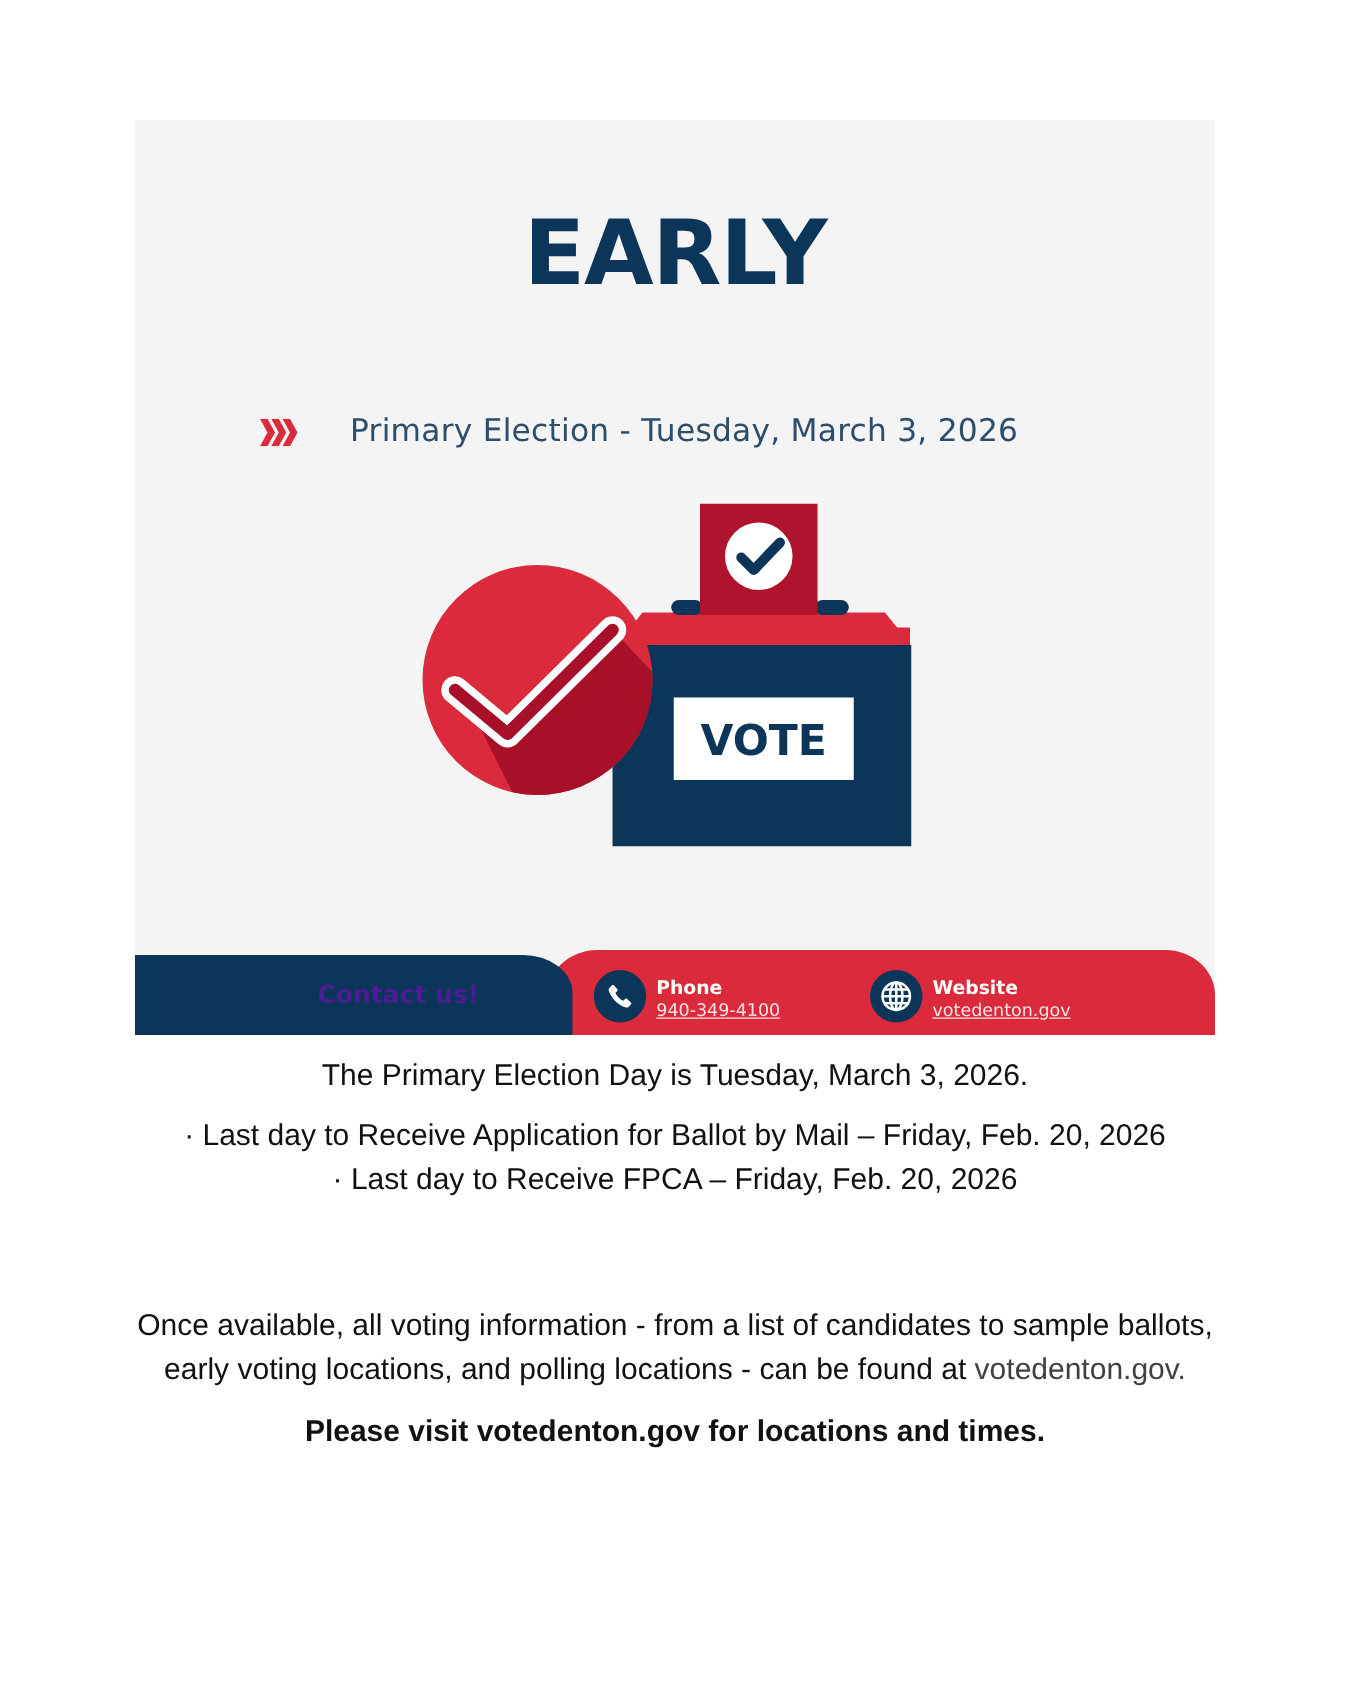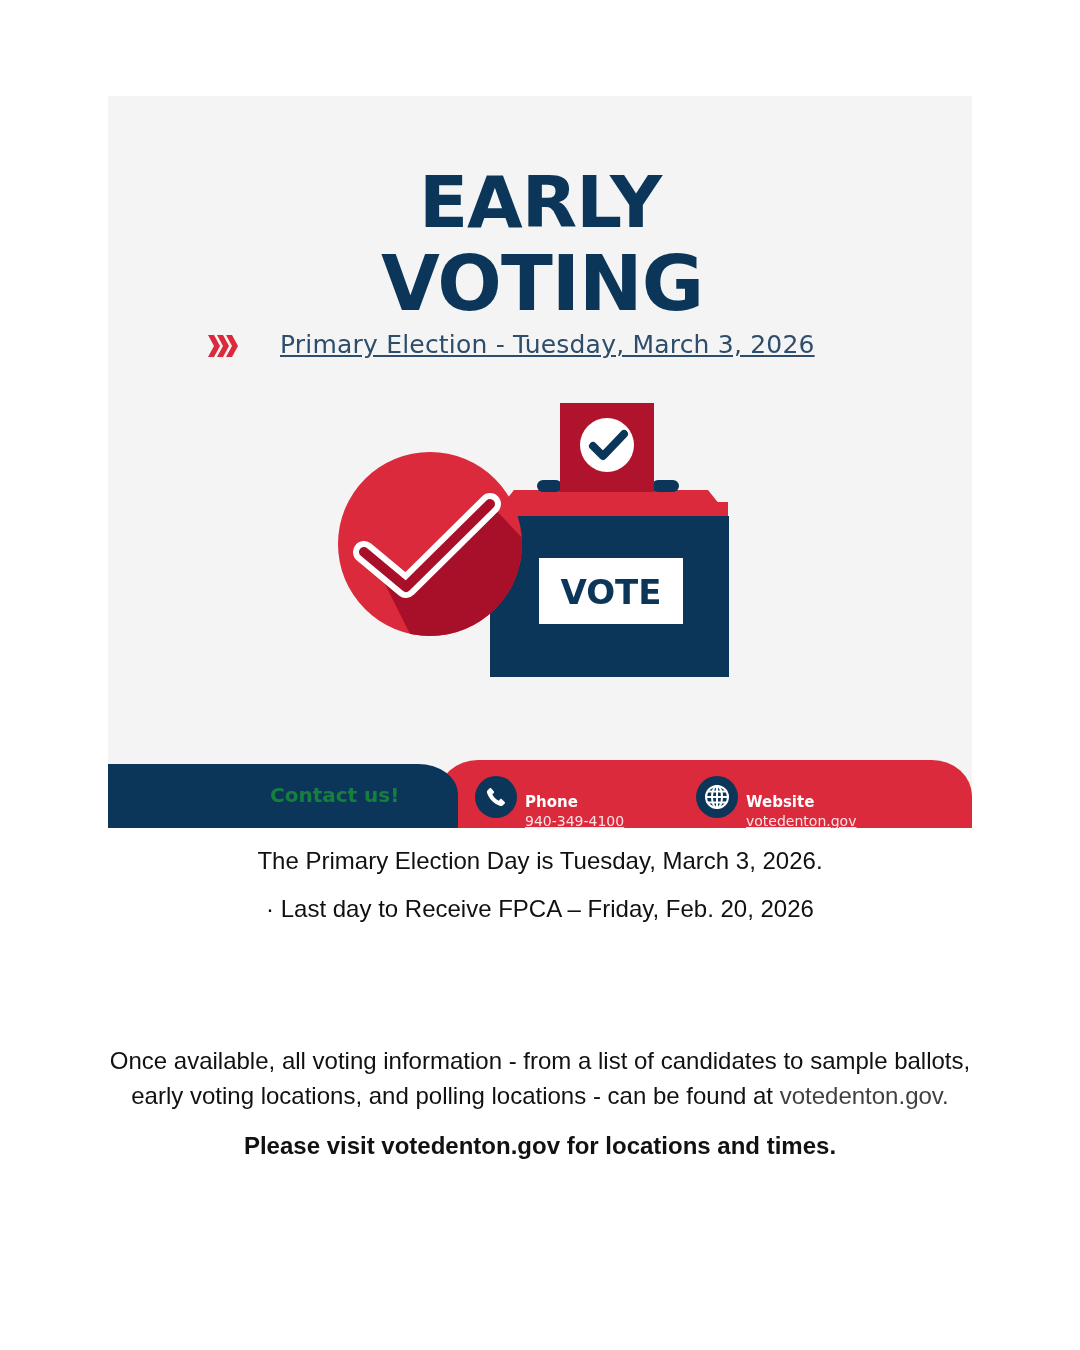--- a/index.html
+++ b/index.html
@@ -29,21 +29,20 @@
     }
     .headline.l1 { top: 70px; font-size: 72px; }
     .headline.l2 { top: 150px; font-size: 76px; left: 4px; }
     .subtitle {
       position: absolute;
       top: 234px; left: 172px;
       font-size: 25px;
       color: #2d4d6b;
       font-family: "DejaVu Sans", sans-serif;
       letter-spacing: 0.2px;
-      text-decoration: underline;
     }
     .chev {
       position: absolute; top: 239px; left: 100px;
       width: 32px; height: 22px;
     }
     .illus {
       position: absolute;
       left: 226px; top: 306px;
       width: 400px; height: 275px;
     }
@@ -59,40 +58,39 @@
     .banner-blue {
       position: absolute;
       left: 0; top: 668px;
       width: 350px; height: 66px;
       background: #0c3659;
       border-top-right-radius: 40px 30px;
       border-bottom-right-radius: 4px;
     }
     .contact-label {
       position: absolute;
-      left: 162px; top: 687px;
-      color: #15803d;
+      left: 146px; top: 687px;
+      color: #4c1d95;
       font-family: "DejaVu Sans", sans-serif;
       font-weight: bold;
       font-size: 20px;
     }
     .ico-circle {
       position: absolute;
       width: 42px; height: 42px;
       border-radius: 50%;
       background: #0c3659;
       display: flex; align-items: center; justify-content: center;
     }
     .phone-ico { left: 367px; top: 680px; }
     .web-ico { left: 588px; top: 680px; }
     .contact-block {
       position: absolute;
       color: #ffffff;
       font-family: "DejaVu Sans", sans-serif;
-      margin-top: 12px;
     }
     .contact-block .t { font-weight: bold; font-size: 15px; line-height: 18px; }
     .contact-block .v { font-size: 14px; text-decoration: underline; line-height: 20px; color: #fbe3e5; }
     .phone-block { left: 417px; top: 685px; }
     .web-block { left: 638px; top: 685px; }
 
     
     .text {
       position: absolute;
       left: 0; right: 0;
@@ -107,21 +105,20 @@
     .t3 { top: 1043px; }
     .t4 { top: 1128px; font-weight: bold; }
     .t2 div, .t3 div, .t4 div { white-space: nowrap; }
     .red-link { color: #404040; font-weight: normal; }
   </style>
 </head>
 <body>
 
 <div class="card">
   <div class="headline l1">EARLY</div>
-  <div class="headline l2">VOTING</div>
 
   <svg class="chev" viewBox="0 0 32 22">
     <g fill="#db2a3c">
       <polygon points="0,0 6,0 12,11 6,22 0,22 6,11"></polygon>
       <polygon points="9,0 15,0 21,11 15,22 9,22 15,11"></polygon>
       <polygon points="18,0 24,0 30,11 24,22 18,22 24,11"></polygon>
     </g>
   </svg>
   <div class="subtitle">Primary Election - Tuesday, March 3, 2026</div>
 
@@ -185,20 +182,21 @@
   </div>
   <div class="contact-block web-block">
     <div class="t">Website</div>
     <div class="v">votedenton.gov</div>
   </div>
 </div>
 
 <div class="text t1">The Primary Election Day is Tuesday, March 3, 2026.</div>
 
 <div class="text t2">
+  <div>· Last day to Receive Application for Ballot by Mail – Friday, Feb. 20, 2026</div>
   <div>· Last day to Receive FPCA – Friday, Feb. 20, 2026</div>
 </div>
 
 <div class="text t3">
   <div>Once available, all voting information - from a list of candidates to sample ballots,</div>
   <div><span>early voting locations, and polling locations - can be found at </span><span class="red-link">votedenton.gov.</span></div>
 </div>
 
 <div class="text t4">
   <div>Please visit votedenton.gov for locations and times.</div>

